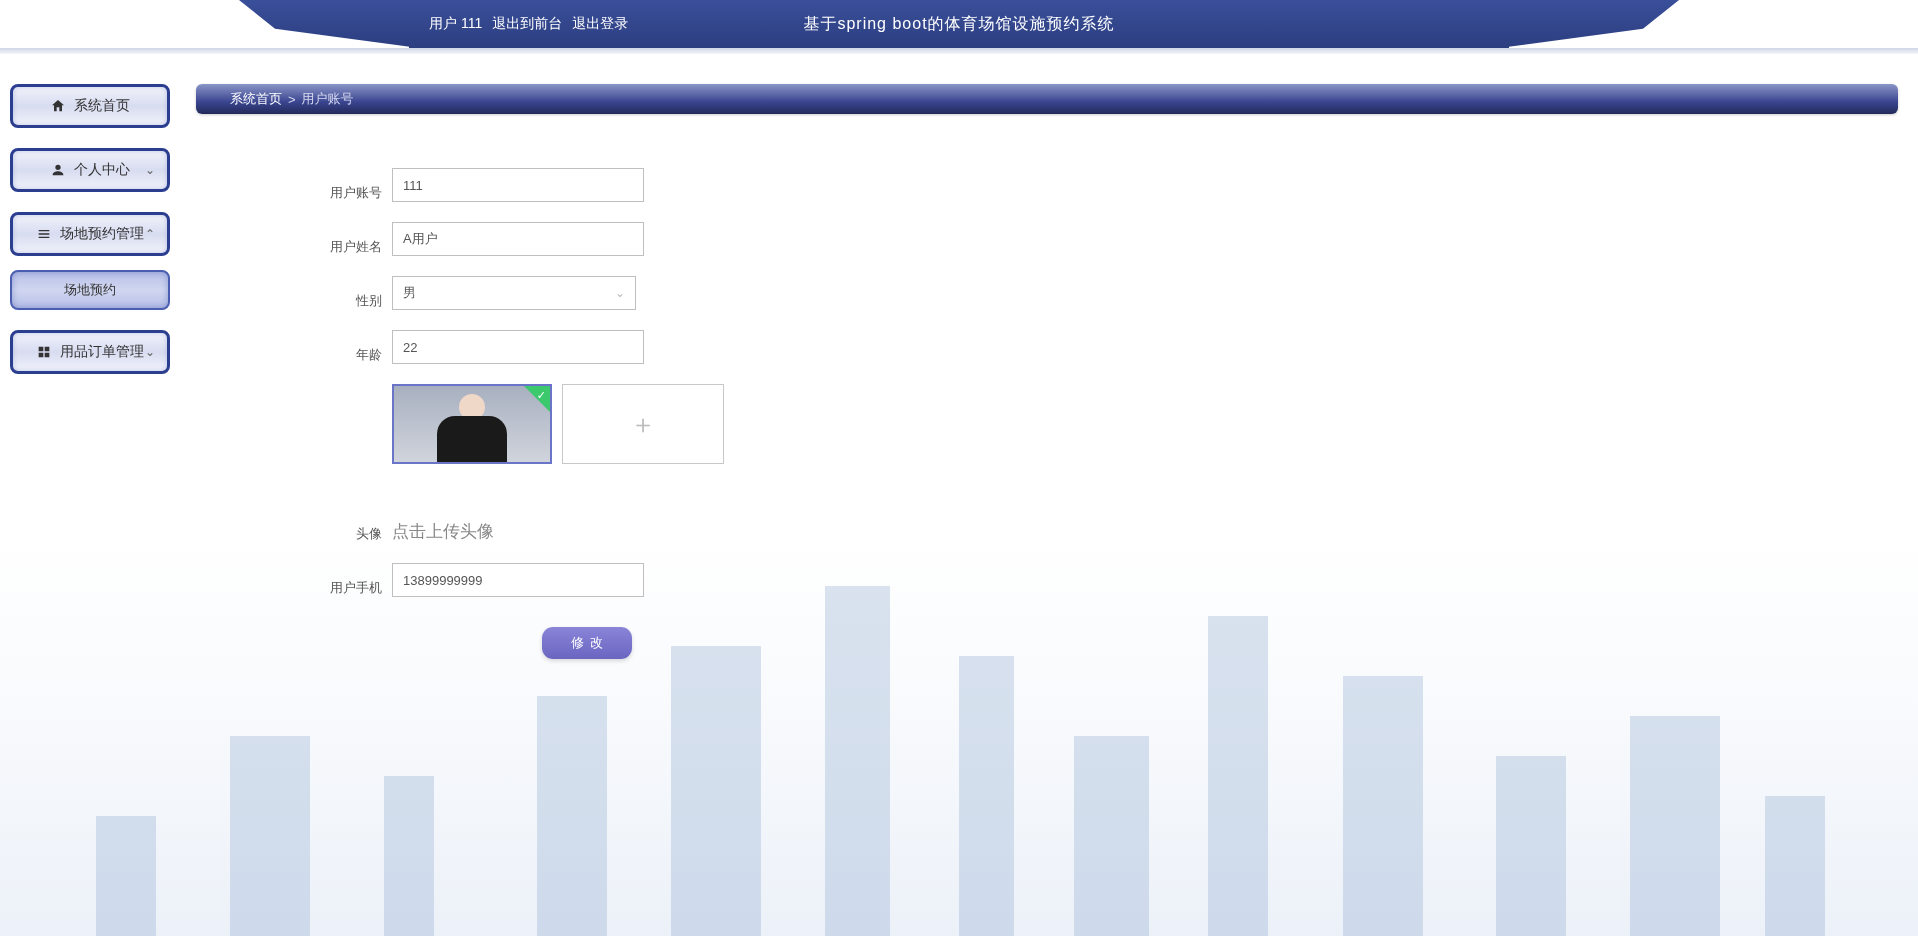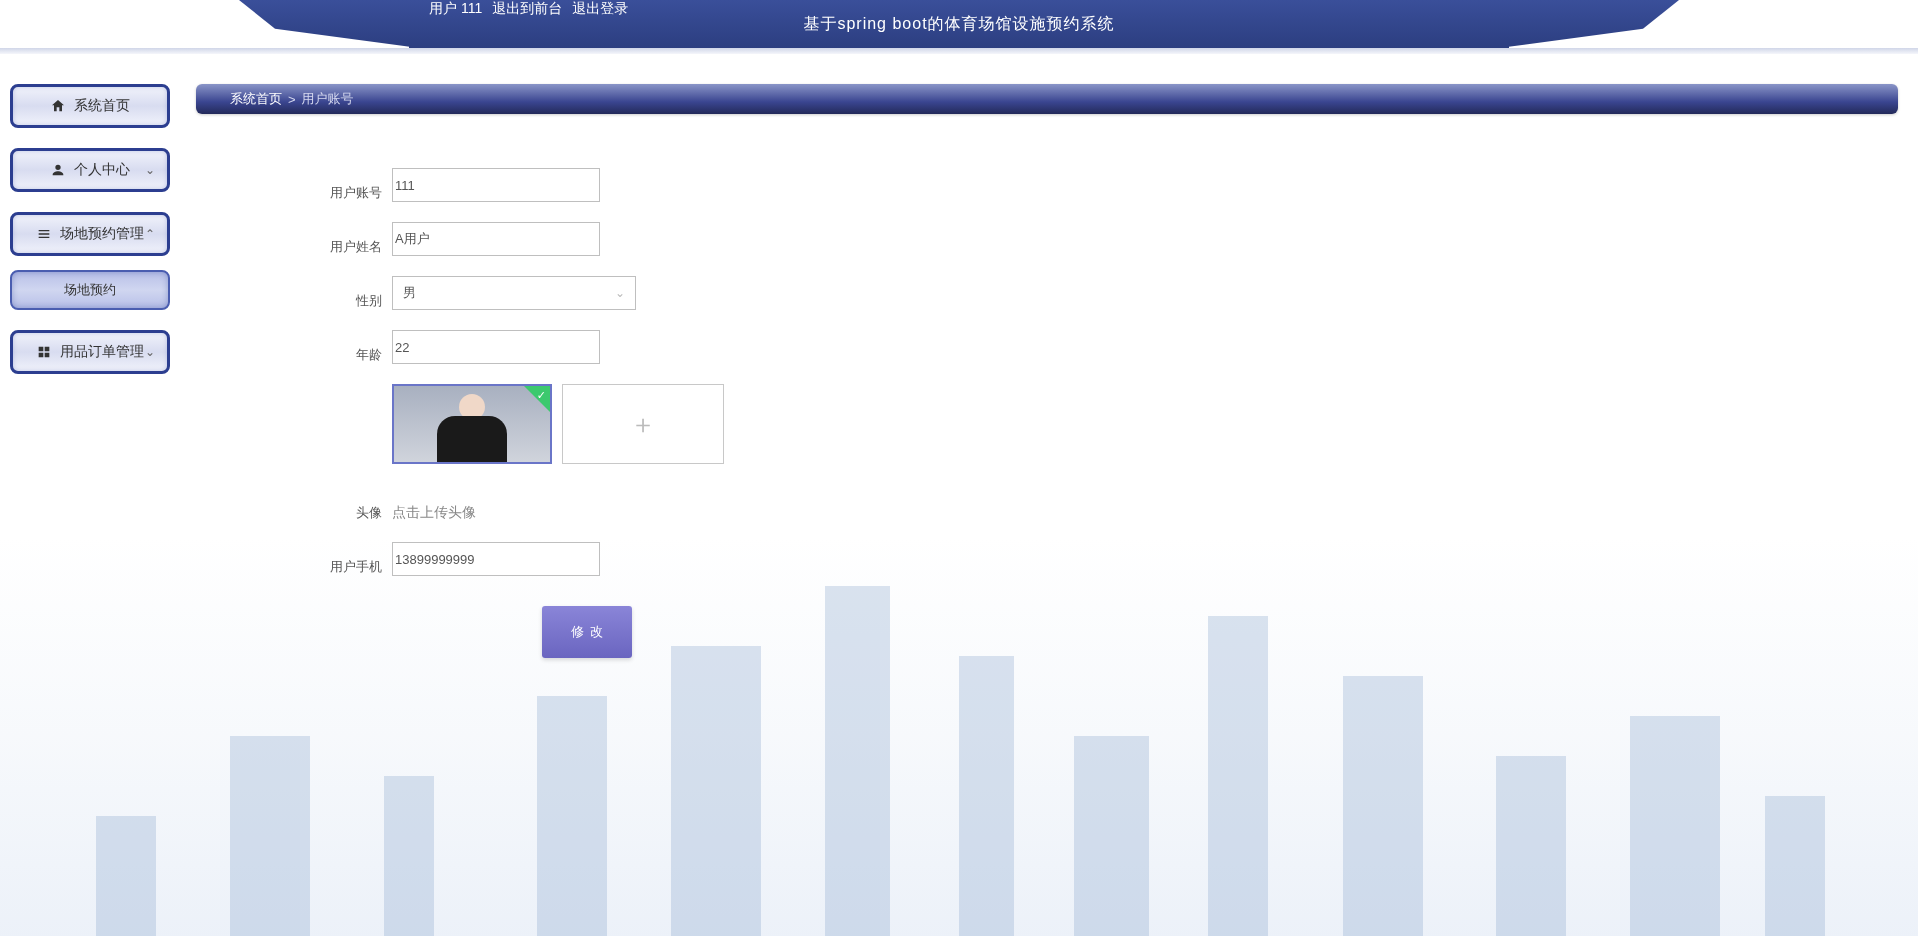--- a/index.html
+++ b/index.html
@@ -92,20 +92,21 @@
   width: 100%;
   height: 6px;
   background: linear-gradient(to bottom, #d0d6e8, #f5f6fb);
 }
 .header-left-text {
   position: absolute;
   left: 20px;
   top: 0;
   height: 48px;
   display: flex;
+  align-items: center;
   color: #fff;
   font-size: 14px;
 }
 .header-left-text span { margin-right: 10px; }
 .header-title {
   width: 100%;
   text-align: center;
   font-size: 16px;
   letter-spacing: 1px;
 }
@@ -203,25 +204,25 @@
 }
 .flabel {
   width: 110px;
   text-align: right;
   font-size: 13px;
   color: #555;
   padding-right: 10px;
   padding-top: 8px;
 }
 .finput {
-  width: 208px;
+  width: 252px;
   height: 34px;
   border: 1px solid #bfbfbf;
   background: #fff;
-  padding: 0 2px;
+  padding: 0 10px;
   font-size: 13px;
   color: #555;
   outline: none;
 }
 .fselect {
   width: 244px;
   height: 34px;
   border: 1px solid #bfbfbf;
   background: #fff;
   display: flex;
@@ -284,33 +285,33 @@
   border: 1px solid #c8c8c8;
   background: #fff;
   display: flex;
   align-items: center;
   justify-content: center;
   color: #bbb;
   font-size: 26px;
   cursor: pointer;
 }
 .avatar-hint {
-  font-size: 14px;
+  font-size: 17px;
   color: #888;
-  margin-top: 40px;
+  margin-top: 56px;
   margin-left: 0;
 }
 
 .submit-row { margin-top: 30px; }
 .submit-btn {
   margin-left: 260px;
   width: 90px;
-  height: 52px;
+  height: 32px;
   border: none;
-  border-radius: 3px;
+  border-radius: 11px;
   background: linear-gradient(to bottom, #8a85d8, #6a65c0);
   color: #fff;
   font-size: 13px;
   letter-spacing: 6px;
   text-indent: 6px;
   cursor: pointer;
   box-shadow: 0 2px 4px rgba(0,0,0,.15);
 }
 </style>
 </head>

